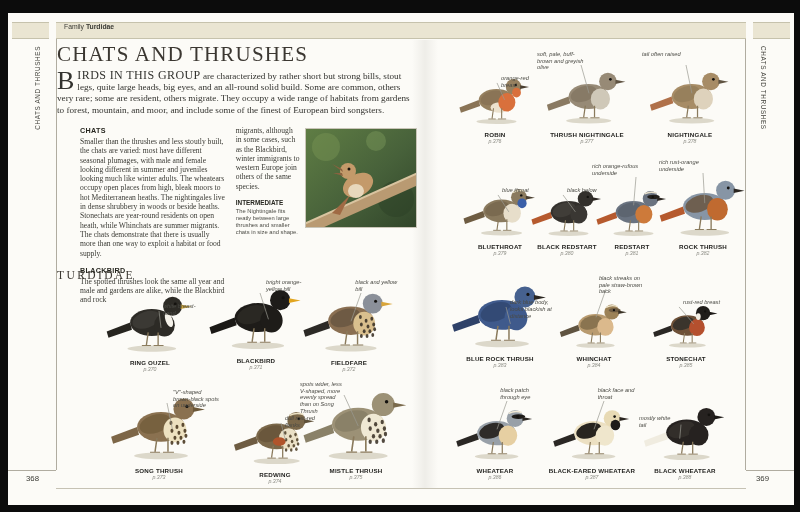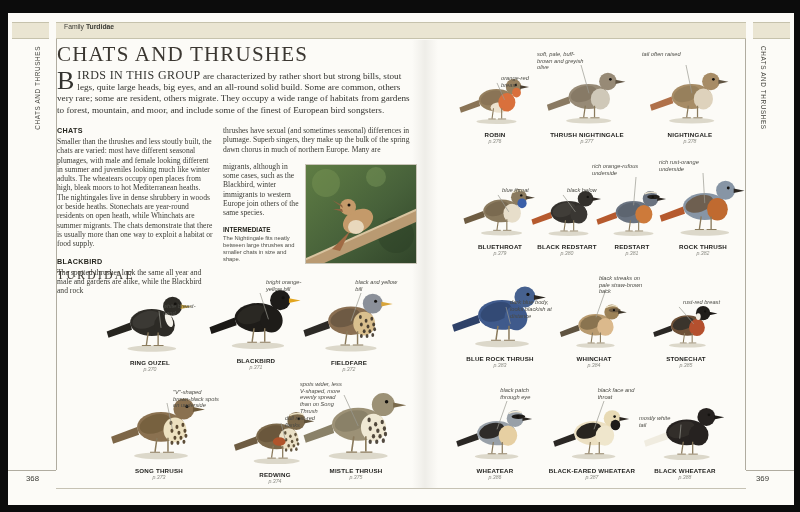--- a/index.html
+++ b/index.html
@@ -30,21 +30,21 @@
   .gutter{position:absolute;left:404px;top:27px;width:26px;height:448px;
           background:linear-gradient(90deg,rgba(0,0,0,0),rgba(60,55,40,.07) 50%,rgba(0,0,0,0));}
   
   .title{position:absolute;left:49px;top:29px;font:normal 21px "Liberation Serif",serif;
          letter-spacing:1.2px;color:#3b3731;}
   .intro{position:absolute;left:49px;top:57px;width:356px;
          font:9.2px/11.2px "Liberation Serif",serif;color:#33332f;}
   .dropcap{float:left;font-size:26px;line-height:21px;padding-right:3px;color:#33332f;}
   .lead{font-size:12px;letter-spacing:.4px;}
   .cols{position:absolute;left:49px;top:113px;width:360px;display:flex;gap:10px;}
-  .col1{width:156px;} .col2{width:194px;}
+  .col1{width:156px;margin-left:23px;} .col2{width:194px;}
   .sec-h{font:bold 7.2px "Liberation Sans",sans-serif;letter-spacing:.3px;color:#26261f;
          margin:0 0 2px 0;}
   .body-p{font:7.6px/9.3px "Liberation Serif",serif;color:#3a3a34;margin:0 0 8px 0;}
   .photo{float:right;width:112px;height:100px;margin:2px 0 3px 5px;border:1px solid #c9c5b8;
          box-sizing:border-box;}
   .int-h{font:bold 6.4px "Liberation Sans",sans-serif;color:#26261f;margin:8px 0 2px 0;}
   .int-c{font:5.8px/7px "Liberation Sans",sans-serif;color:#4c4c46;margin:0;}
   .gal-h{position:absolute;left:49px;top:256px;font:normal 11.5px "Liberation Serif",serif;
          letter-spacing:2.4px;color:#3b3731;}
   
@@ -92,21 +92,20 @@
     </div>
 
     <div class="cols">
       <div class="col1">
         <p class="sec-h">CHATS</p>
         <p class="body-p">Smaller than the thrushes and less stoutly built, the chats are varied: most have different seasonal plumages, with male and female looking different in summer and juveniles looking much like winter adults. The wheatears occupy open places from high, bleak moors to hot Mediterranean heaths. The nightingales live in dense shrubbery in woods or beside heaths. Stonechats are year-round residents on open heath, while Whinchats are summer migrants. The chats demonstrate that there is usually more than one way to exploit a habitat or food supply.</p>
         <p class="sec-h">BLACKBIRD</p>
         <p class="body-p">The spotted thrushes look the same all year and male and gardens are alike, while the Blackbird and rock</p>
       </div>
       <div class="col2">
-        <p class="body-p">thrushes have sexual (and sometimes seasonal) differences in plumage. Superb singers, they make up the bulk of the spring dawn chorus in much of northern Europe. Many are</p>
         <div class="photo">
           <svg width="110" height="98" viewBox="0 0 110 98">
             <defs>
               <linearGradient id="pg" x1="0" y1="0" x2="1" y2="1">
                 <stop offset="0" stop-color="#5f7d44"></stop>
                   <stop offset="0.55" stop-color="#47613a"></stop>
                   <stop offset="1" stop-color="#31452a"></stop>
               </linearGradient>
             </defs>
             <rect width="110" height="98" fill="url(#pg)"></rect>

